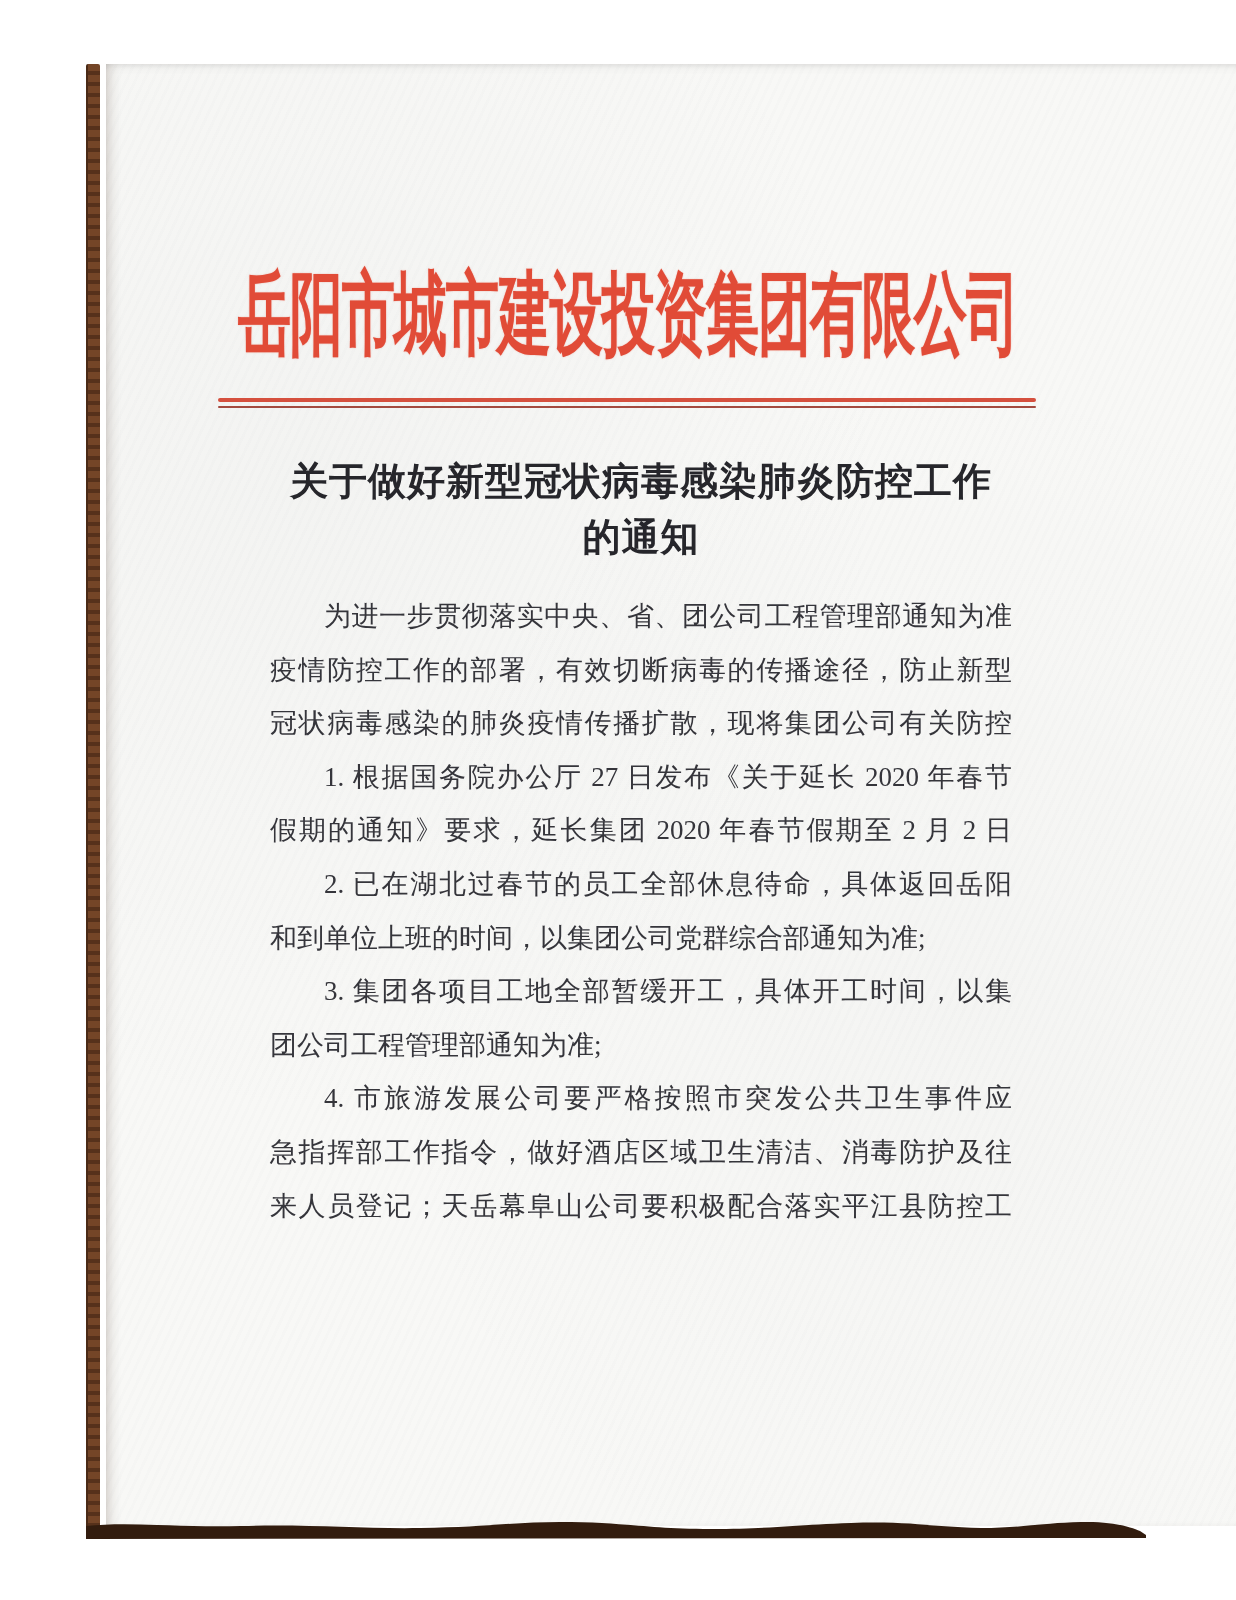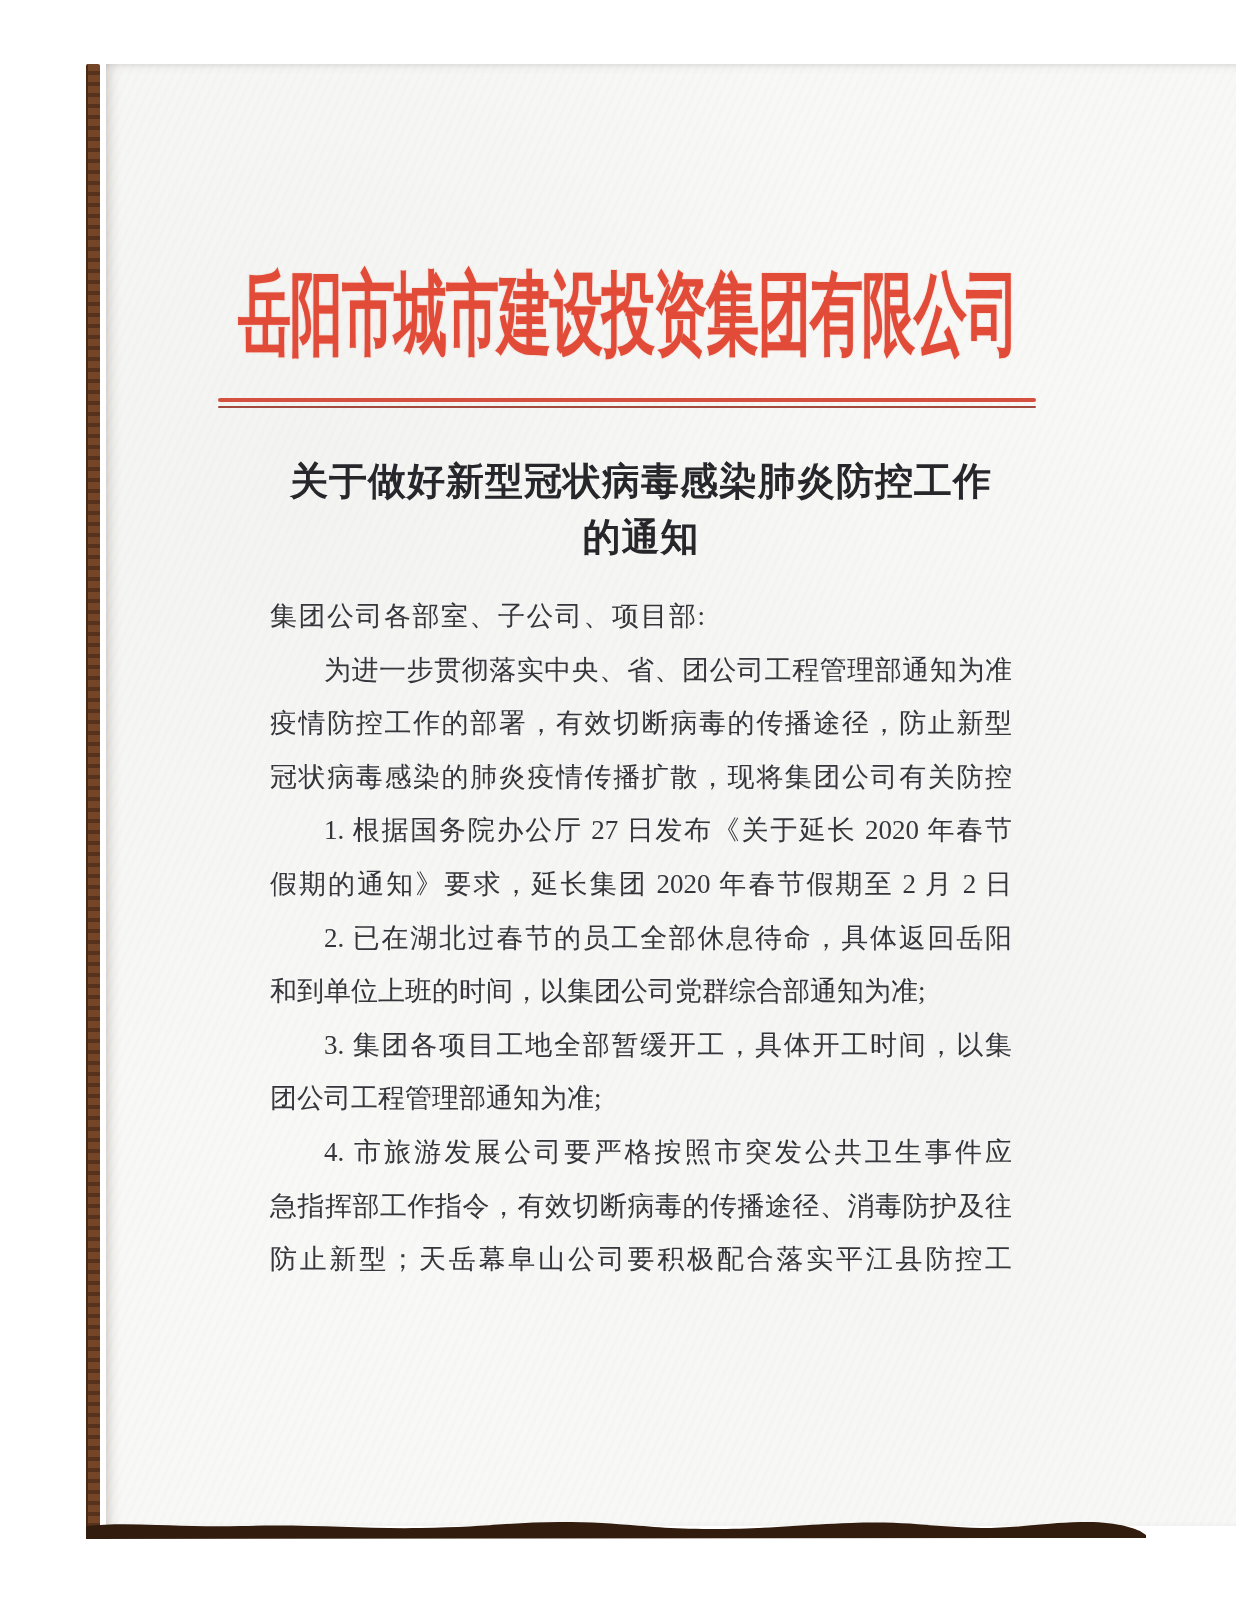--- a/index.html
+++ b/index.html
@@ -63,33 +63,32 @@
       <div class="rule-thick"></div>
       <div class="rule-thin"></div>
     </div>
 
     <h1 class="title">
       <span>关于做好新型冠状病毒感染肺炎防控工作</span><br>
       <span>的通知</span>
     </h1>
 
     <div class="bodytext">
-      <div class="ln salute">集团公司各部室、子公司、项目部:</div>
       <div class="ln ind fill">为进一步贯彻落实中央、省、团公司工程管理部通知为准</div>
       <div class="ln fill">疫情防控工作的部署，有效切断病毒的传播途径，防止新型</div>
       <div class="ln fill">冠状病毒感染的肺炎疫情传播扩散，现将集团公司有关防控</div>
       <div class="ln ind fill">1. 根据国务院办公厅 27 日发布《关于延长 2020 年春节</div>
       <div class="ln fill">假期的通知》要求，延长集团 2020 年春节假期至 2 月 2 日</div>
       <div class="ln ind fill">2. 已在湖北过春节的员工全部休息待命，具体返回岳阳</div>
       <div class="ln">和到单位上班的时间，以集团公司党群综合部通知为准;</div>
       <div class="ln ind fill">3. 集团各项目工地全部暂缓开工，具体开工时间，以集</div>
       <div class="ln">团公司工程管理部通知为准;</div>
       <div class="ln ind fill">4. 市旅游发展公司要严格按照市突发公共卫生事件应</div>
-      <div class="ln fill">急指挥部工作指令，有效切断病毒的传播途径、消毒防护及往</div>
-      <div class="ln fill">防止新型；天岳幕阜山公司要积极配合落实平江县防控工</div>
+      <div class="ln fill">急指挥部工作指令，做好酒店区域卫生清洁、消毒防护及往</div>
+      <div class="ln fill">来人员登记；天岳幕阜山公司要积极配合落实平江县防控工</div>
     </div>
   </div>
 
   <svg class="desk-edge" viewBox="0 0 1062 32" preserveAspectRatio="none">
     <path fill="#321c0e" d="M0 14
          C 45 9, 95 16, 155 14
          C 225 12, 275 17, 335 16
          C 405 15, 435 9, 485 10
          C 545 11, 565 17, 625 17
          C 685 17, 705 13, 765 11

